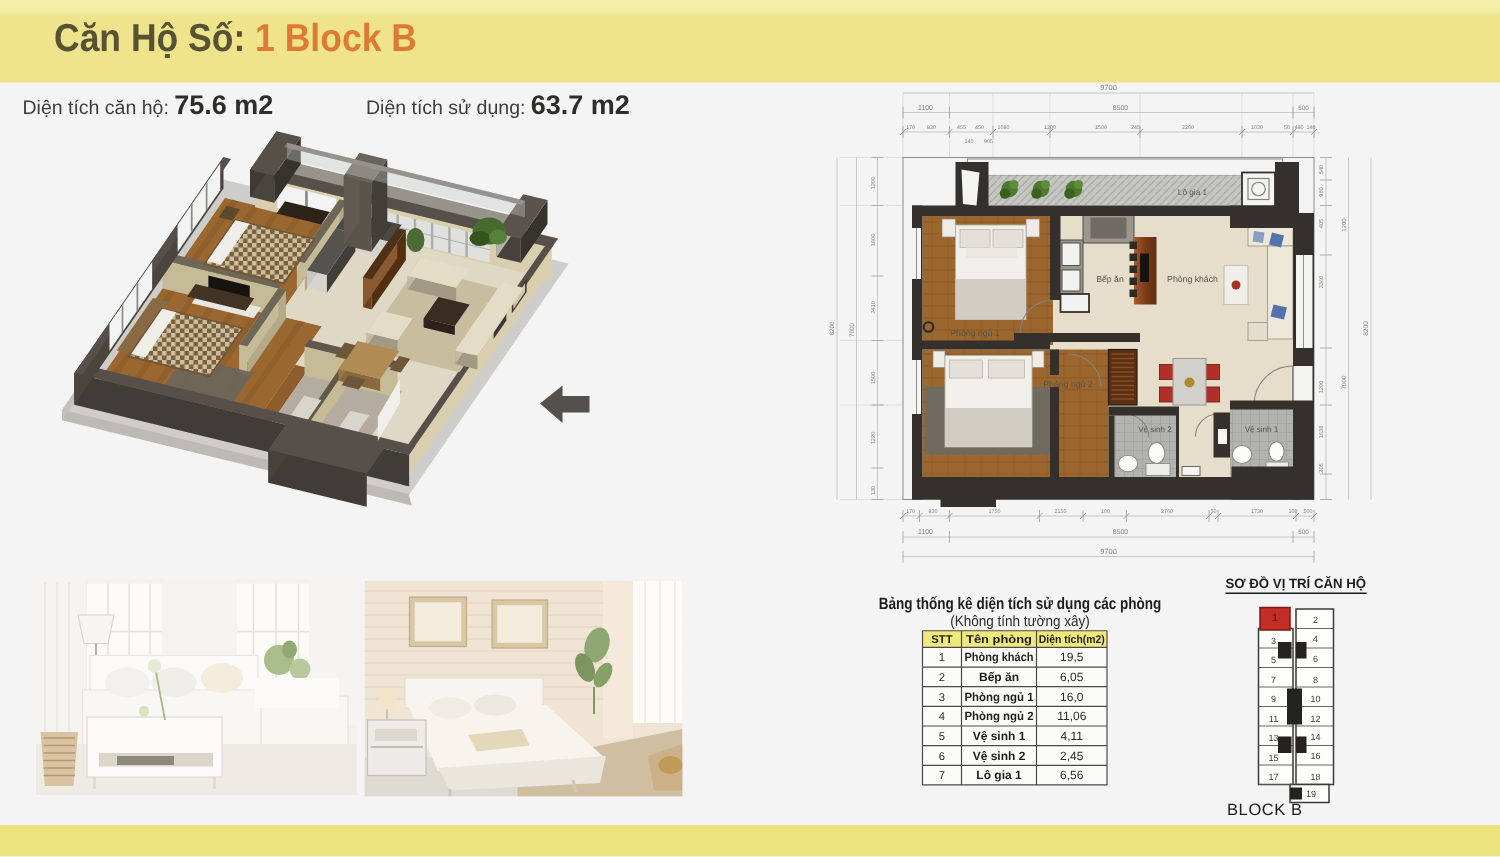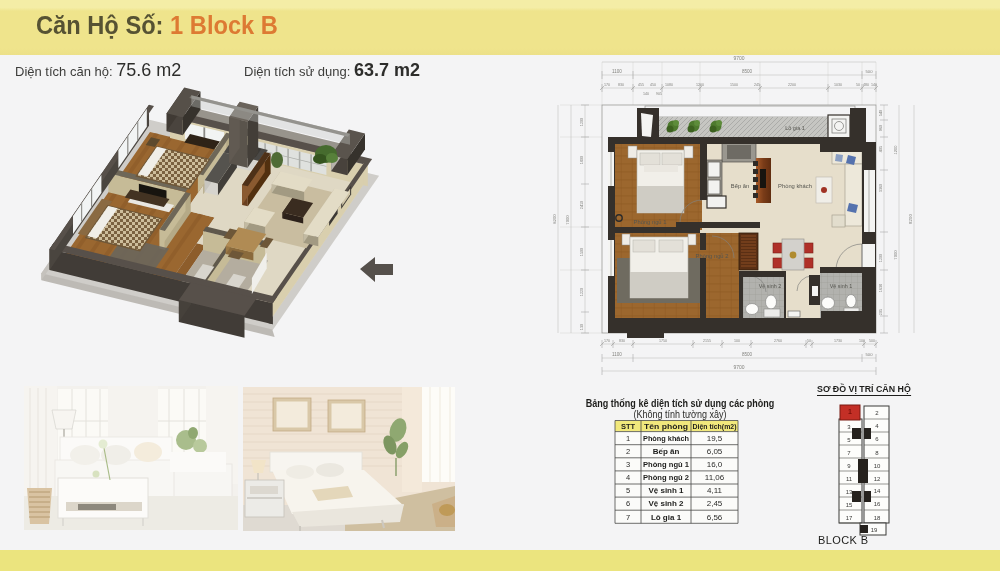--- a/index.html
+++ b/index.html
@@ -7,21 +7,21 @@
          background:#f4f4f5; font-family:"Liberation Sans", sans-serif; }
   .abs { position:absolute; }
 </style>
 </head>
 <body>
 
 <div class="abs" style="left:0;top:0;width:1000px;height:55px;background:linear-gradient(#f4eda6 0%,#f4eda6 14%,#efe48c 20%,#efe48c 88%,#ece088 100%);"></div>
 
 <div class="abs" style="left:36px;top:10px;font-size:26px;font-weight:bold;color:#565233;transform:scaleX(0.91);transform-origin:left;white-space:nowrap;">Căn Hộ Số: <span style="color:#dd7a33">1 Block B</span></div>
 
-<div class="abs" style="left:15px;top:60px;font-size:13px;color:#3d3d3b;">Diện tích căn hộ: <span style="font-size:18px;font-weight:normal;color:#2d2d2b;">75.6 m2</span></div>
+<div class="abs" style="left:15px;top:60px;font-size:13px;color:#3d3d3b;">Diện tích căn hộ: <span style="font-size:18px;font-weight:bold;color:#2d2d2b;">75.6 m2</span></div>
 
 <div class="abs" style="left:244px;top:60px;font-size:13px;color:#3d3d3b;">Diện tích sử dụng: <span style="font-size:18px;font-weight:bold;color:#2d2d2b;">63.7 m2</span></div>
 
 <svg class="abs" style="left:0;top:0;" width="1000" height="571" viewBox="0 0 1000 571">
 <defs>
   <pattern id="chk" width="6" height="6" patternUnits="userSpaceOnUse">
     <rect width="6" height="6" fill="#7a6140"></rect>
     <rect width="3" height="3" fill="#cdbd9b"></rect>
     <rect x="3" y="3" width="3" height="3" fill="#cdbd9b"></rect>
   </pattern>

